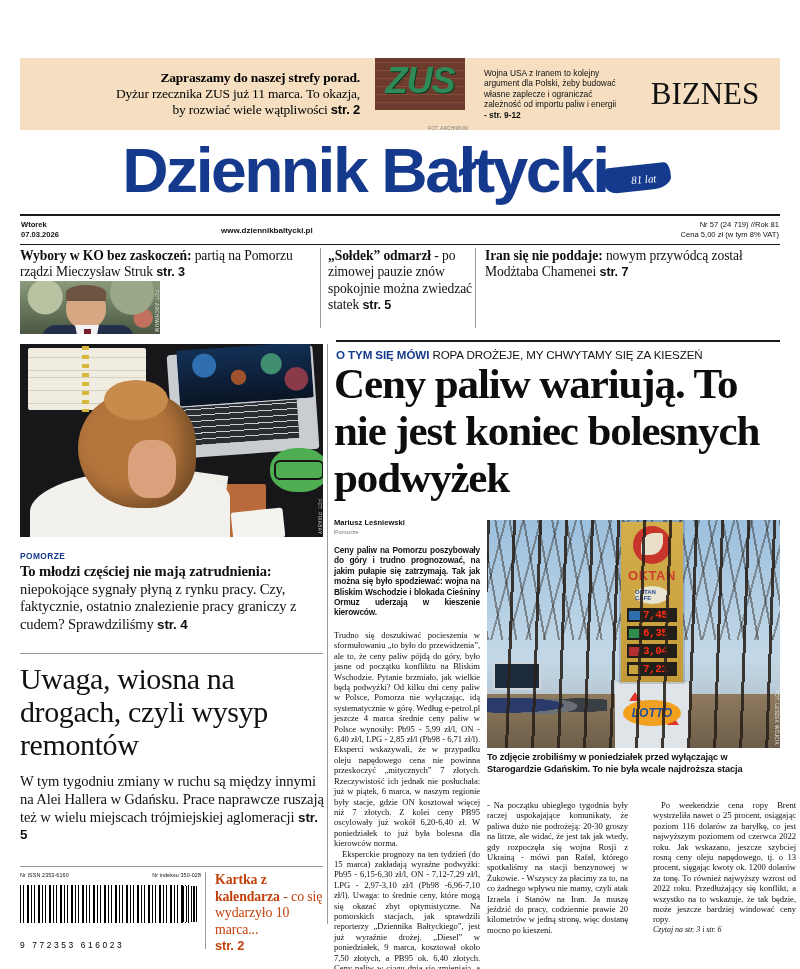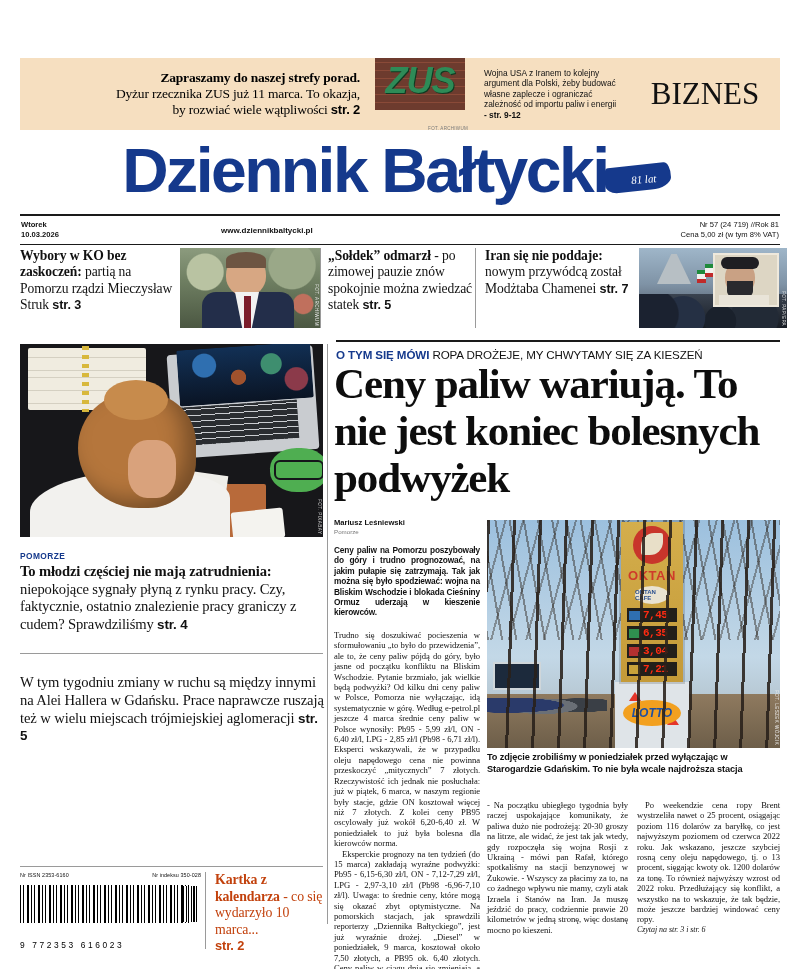--- a/index.html
+++ b/index.html
@@ -76,21 +76,21 @@
     font-family:"Liberation Sans",sans-serif;
   }
   .infobar .ib-l{flex:0 0 200px;font-size:7.6px;line-height:10px;font-weight:bold;color:#111;padding-left:1px;}
   .infobar .ib-c{flex:1;text-align:left;font-size:8px;font-weight:bold;color:#111;}
   .infobar .ib-r{flex:0 0 220px;text-align:right;font-size:7.6px;line-height:10px;color:#111;padding-right:1px;}
 
   
   .teasers{
     position:absolute;left:20px;top:248px;width:760px;height:86px;display:flex;
   }
-  .tz{display:flex;position:relative;}
+  .tz{display:flex;position:relative;flex-direction:column;}
   .tz.a{flex:0 0 300px;}
   .tz.b{flex:0 0 147px;padding-left:8px;}
   .tz.c{flex:1;padding-left:10px;}
   .vrule{position:absolute;left:0;top:0;bottom:6px;width:1px;background:#9a9a9a;}
   .tz-txt{font-size:13.6px;line-height:16.4px;color:#111;letter-spacing:-.1px;}
   .tz-txt b{font-weight:bold;}
   .tz-txt .pg{font-family:"Liberation Sans",sans-serif;font-weight:bold;font-size:12.6px;}
   .tz .ph{position:relative;overflow:hidden;}
   .credit-v{
     position:absolute;right:1px;bottom:2px;writing-mode:vertical-rl;
@@ -226,21 +226,21 @@
   }
 
   .bodycol{
     position:absolute;font-size:8.6px;line-height:10.4px;color:#111;text-align:justify;
     font-family:"Liberation Serif",serif;letter-spacing:-.05px;
   }
   .bodycol p{margin:0;text-indent:8px;}
   .bodycol p.noind{text-indent:0;}
   .c1{left:334px;top:630px;width:146px;}
   .c2{left:487px;top:800px;width:141px;}
-  .c3{left:637px;top:800px;width:143px;}
+  .c3{left:653px;top:800px;width:143px;}
   .read-more{font-style:italic;font-size:8px;}
 
   .main-photo{
     position:absolute;left:487px;top:520px;width:293px;height:228px;overflow:hidden;
     background:linear-gradient(180deg,#9dbcd8 0%,#b9d0e2 55%,#8a9aa6 100%);
   }
   .mp-sky{position:absolute;inset:0;background:linear-gradient(180deg,#9cc0de 0%,#c3d8e7 60%,#a8b4ba 100%);}
   .mp-trees{position:absolute;inset:0;background:
      repeating-linear-gradient(92deg,rgba(40,32,26,.88) 0 3px,transparent 3px 26px);}
   .mp-trees2{position:absolute;left:0;top:0;right:0;height:120px;background:
@@ -319,21 +319,21 @@
     <div class="mast-title">Dziennik Bałtycki</div>
     <div class="flag">
       <div class="fshape"></div>
       <div class="fyears">81 lat</div>
     </div>
   </div>
 
   <div class="infobar">
     <div class="ib-l">
       <div>Wtorek</div>
-      <div>10.03.2026</div>
+      <div>07.03.2026</div>
     </div>
     <div class="ib-c">www.dziennikbaltycki.pl</div>
     <div class="ib-r">
       <div>Nr 57 (24 719) //Rok 81</div>
       <div>Cena 5,00 zł (w tym 8% VAT)</div>
     </div>
   </div>
 
   <div class="teasers">
 
@@ -407,20 +407,21 @@
     <div class="kicker">POMORZE</div>
     <div class="pomorze-txt">
       <b>To młodzi częściej nie mają zatrudnienia:</b><span> niepokojące sygnały płyną z rynku pracy. Czy, faktycznie, ostatnio znalezienie pracy graniczy z cudem? Sprawdziliśmy</span>
       <span class="pg">str. 4</span>
     </div>
   </div>
 
   <div class="hr-left"></div>
 
   <div class="uwaga">
+    <h2>Uwaga, wiosna na drogach, czyli wysyp remontów</h2>
     <p>
       <span>W tym tygodniu zmiany w ruchu są między innymi na Alei Hallera w Gdańsku. Prace naprawcze ruszają też w wielu miejscach trójmiejskiej aglomeracji</span>
       <span class="pg">str. 5</span>
     </p>
   </div>
 
   <div class="hr-left2"></div>
 
   <div class="footer-left">
     <div class="bc-blk">

